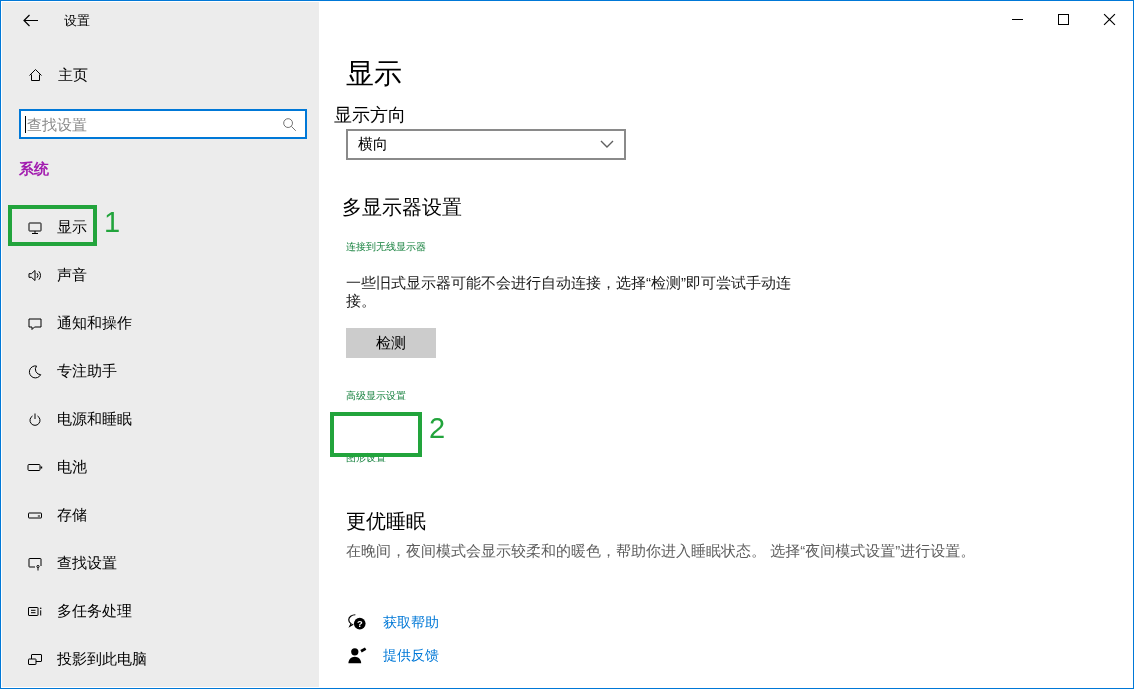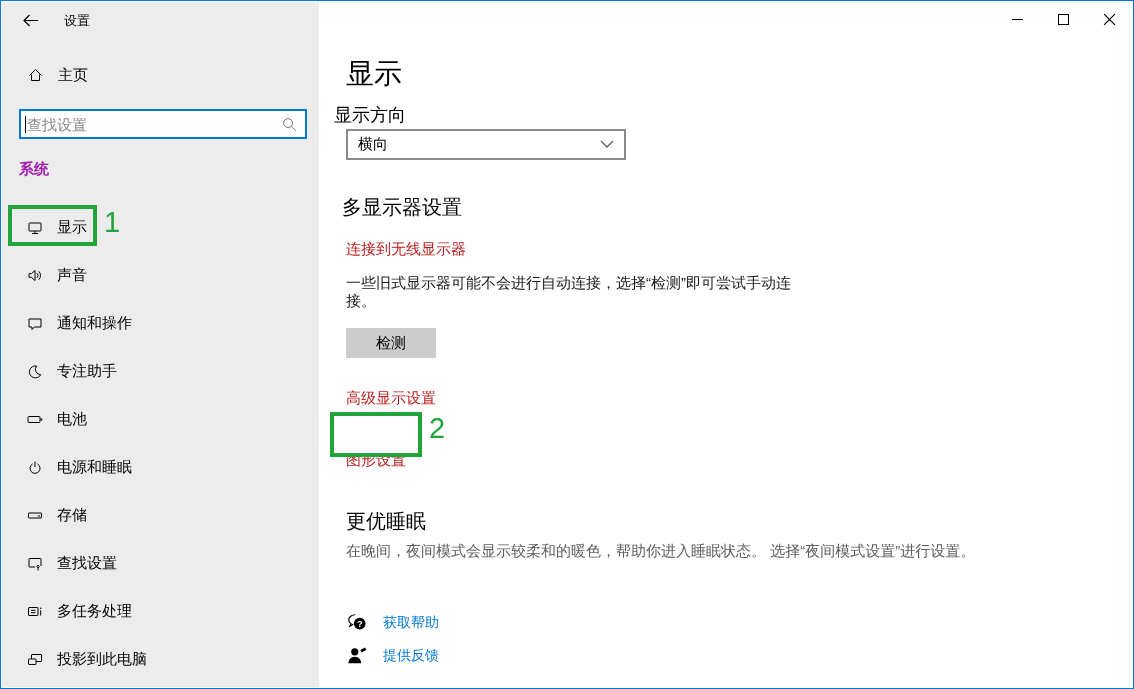--- a/index.html
+++ b/index.html
@@ -43,21 +43,21 @@
   
   .main { position:absolute; left:318px; top:1px; right:1px; bottom:1px; background:#fff; }
   .page-title { position:absolute; left:27px; top:53px; font-size:28px; font-weight:normal; color:#000; }
   .field-label { position:absolute; left:15px; top:101px; font-size:18px; color:#000; }
   .dropdown { position:absolute; left:27px; top:127px; width:280px; height:31px;
               background:#fff; border:2px solid #8a8a8a; display:flex; align-items:center;
               justify-content:space-between; padding:4px 10px; cursor:pointer; }
   .dropdown-value { font-size:15px; color:#000; }
 
   .h2 { position:absolute; font-size:20px; font-weight:normal; color:#000; }
-  .link { position:absolute; font-size:15px; color:#b91c1c; cursor:pointer; }
+  .link { position:absolute; font-size:10px; color:#15803d; cursor:pointer; }
   .para { position:absolute; font-size:15px; line-height:18px; color:#1a1a1a; }
   .btn { position:absolute; left:27px; top:326px; width:90px; height:30px; background:#cccccc;
          border:none; font-size:15px; color:#000; display:flex; align-items:center;
          justify-content:center; cursor:pointer; font-family:inherit; }
 
   .footer-row { position:absolute; left:27px; display:flex; align-items:center; cursor:pointer; }
   .footer-row .f-icon { width:22px; height:22px; display:flex; }
   .footer-row .f-label { margin-left:15px; font-size:14px; color:#0078d7; }
 
   
@@ -139,34 +139,34 @@
         <span class="nav-icon">
           <svg width="17" height="17" viewBox="0 0 16 16">
               <path d="M9.5 2.5a6 6 0 1 0 4.2 8.7A5.4 5.4 0 0 1 9.5 2.5z" stroke="#000" fill="none"></path>
             </svg>
         </span>
         <span class="nav-label">专注助手</span>
       </div>
       <div class="nav-item">
         <span class="nav-icon">
           <svg width="17" height="17" viewBox="0 0 16 16">
+              <path d="M5.5 4.5a5 5 0 1 0 5 0" stroke="#000" fill="none"></path>
+              <path d="M8 2v5.5" stroke="#000" fill="none"></path>
+            </svg>
+        </span>
+        <span class="nav-label">电源和睡眠</span>
+      </div>
+      <div class="nav-item">
+        <span class="nav-icon">
+          <svg width="17" height="17" viewBox="0 0 16 16">
               <rect x="1" y="5" width="12" height="6" rx="1" stroke="#000" fill="none"></rect>
               <rect x="13.6" y="7" width="1.6" height="2" fill="#000"></rect>
             </svg>
         </span>
         <span class="nav-label">电池</span>
-      </div>
-      <div class="nav-item">
-        <span class="nav-icon">
-          <svg width="17" height="17" viewBox="0 0 16 16">
-              <path d="M5.5 4.5a5 5 0 1 0 5 0" stroke="#000" fill="none"></path>
-              <path d="M8 2v5.5" stroke="#000" fill="none"></path>
-            </svg>
-        </span>
-        <span class="nav-label">电源和睡眠</span>
       </div>
       <div class="nav-item">
         <span class="nav-icon">
           <svg width="17" height="17" viewBox="0 0 16 16">
               <rect x="1.5" y="5.5" width="13" height="5" rx=".5" stroke="#000" fill="none"></rect>
               <path d="M10.8 8.5h2.2" stroke="#000"></path>
             </svg>
         </span>
         <span class="nav-label">存储</span>
       </div>

